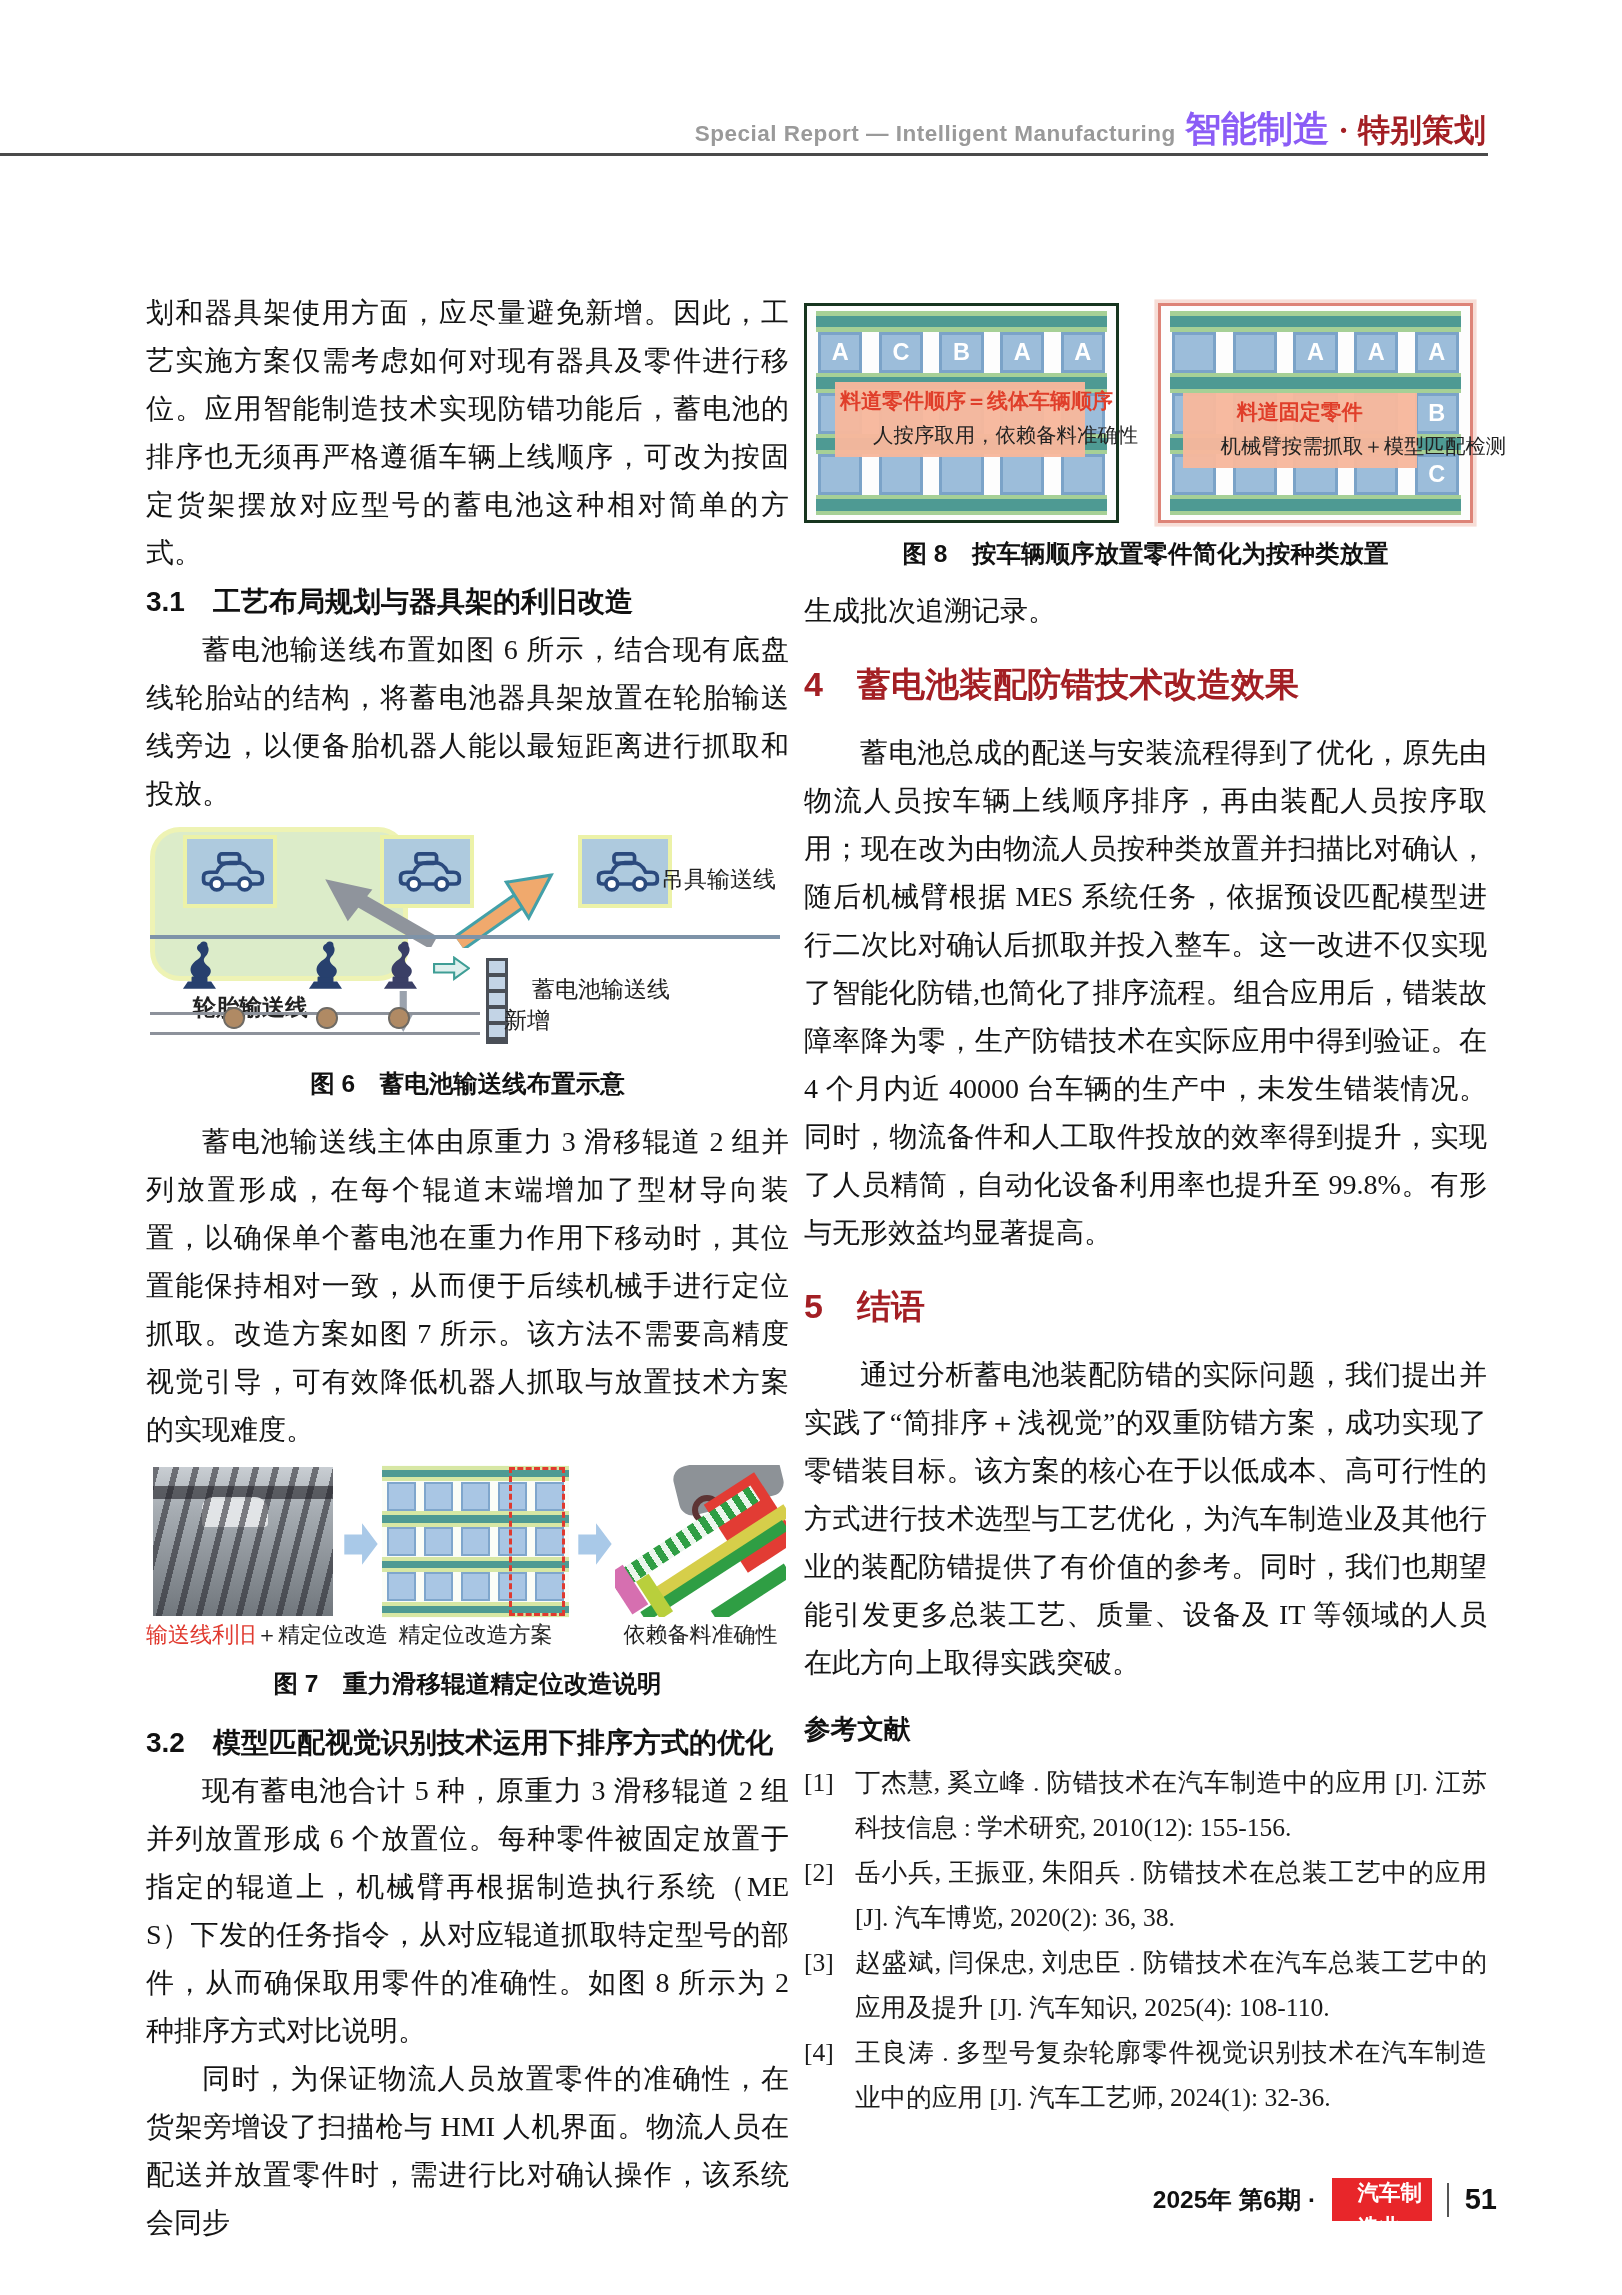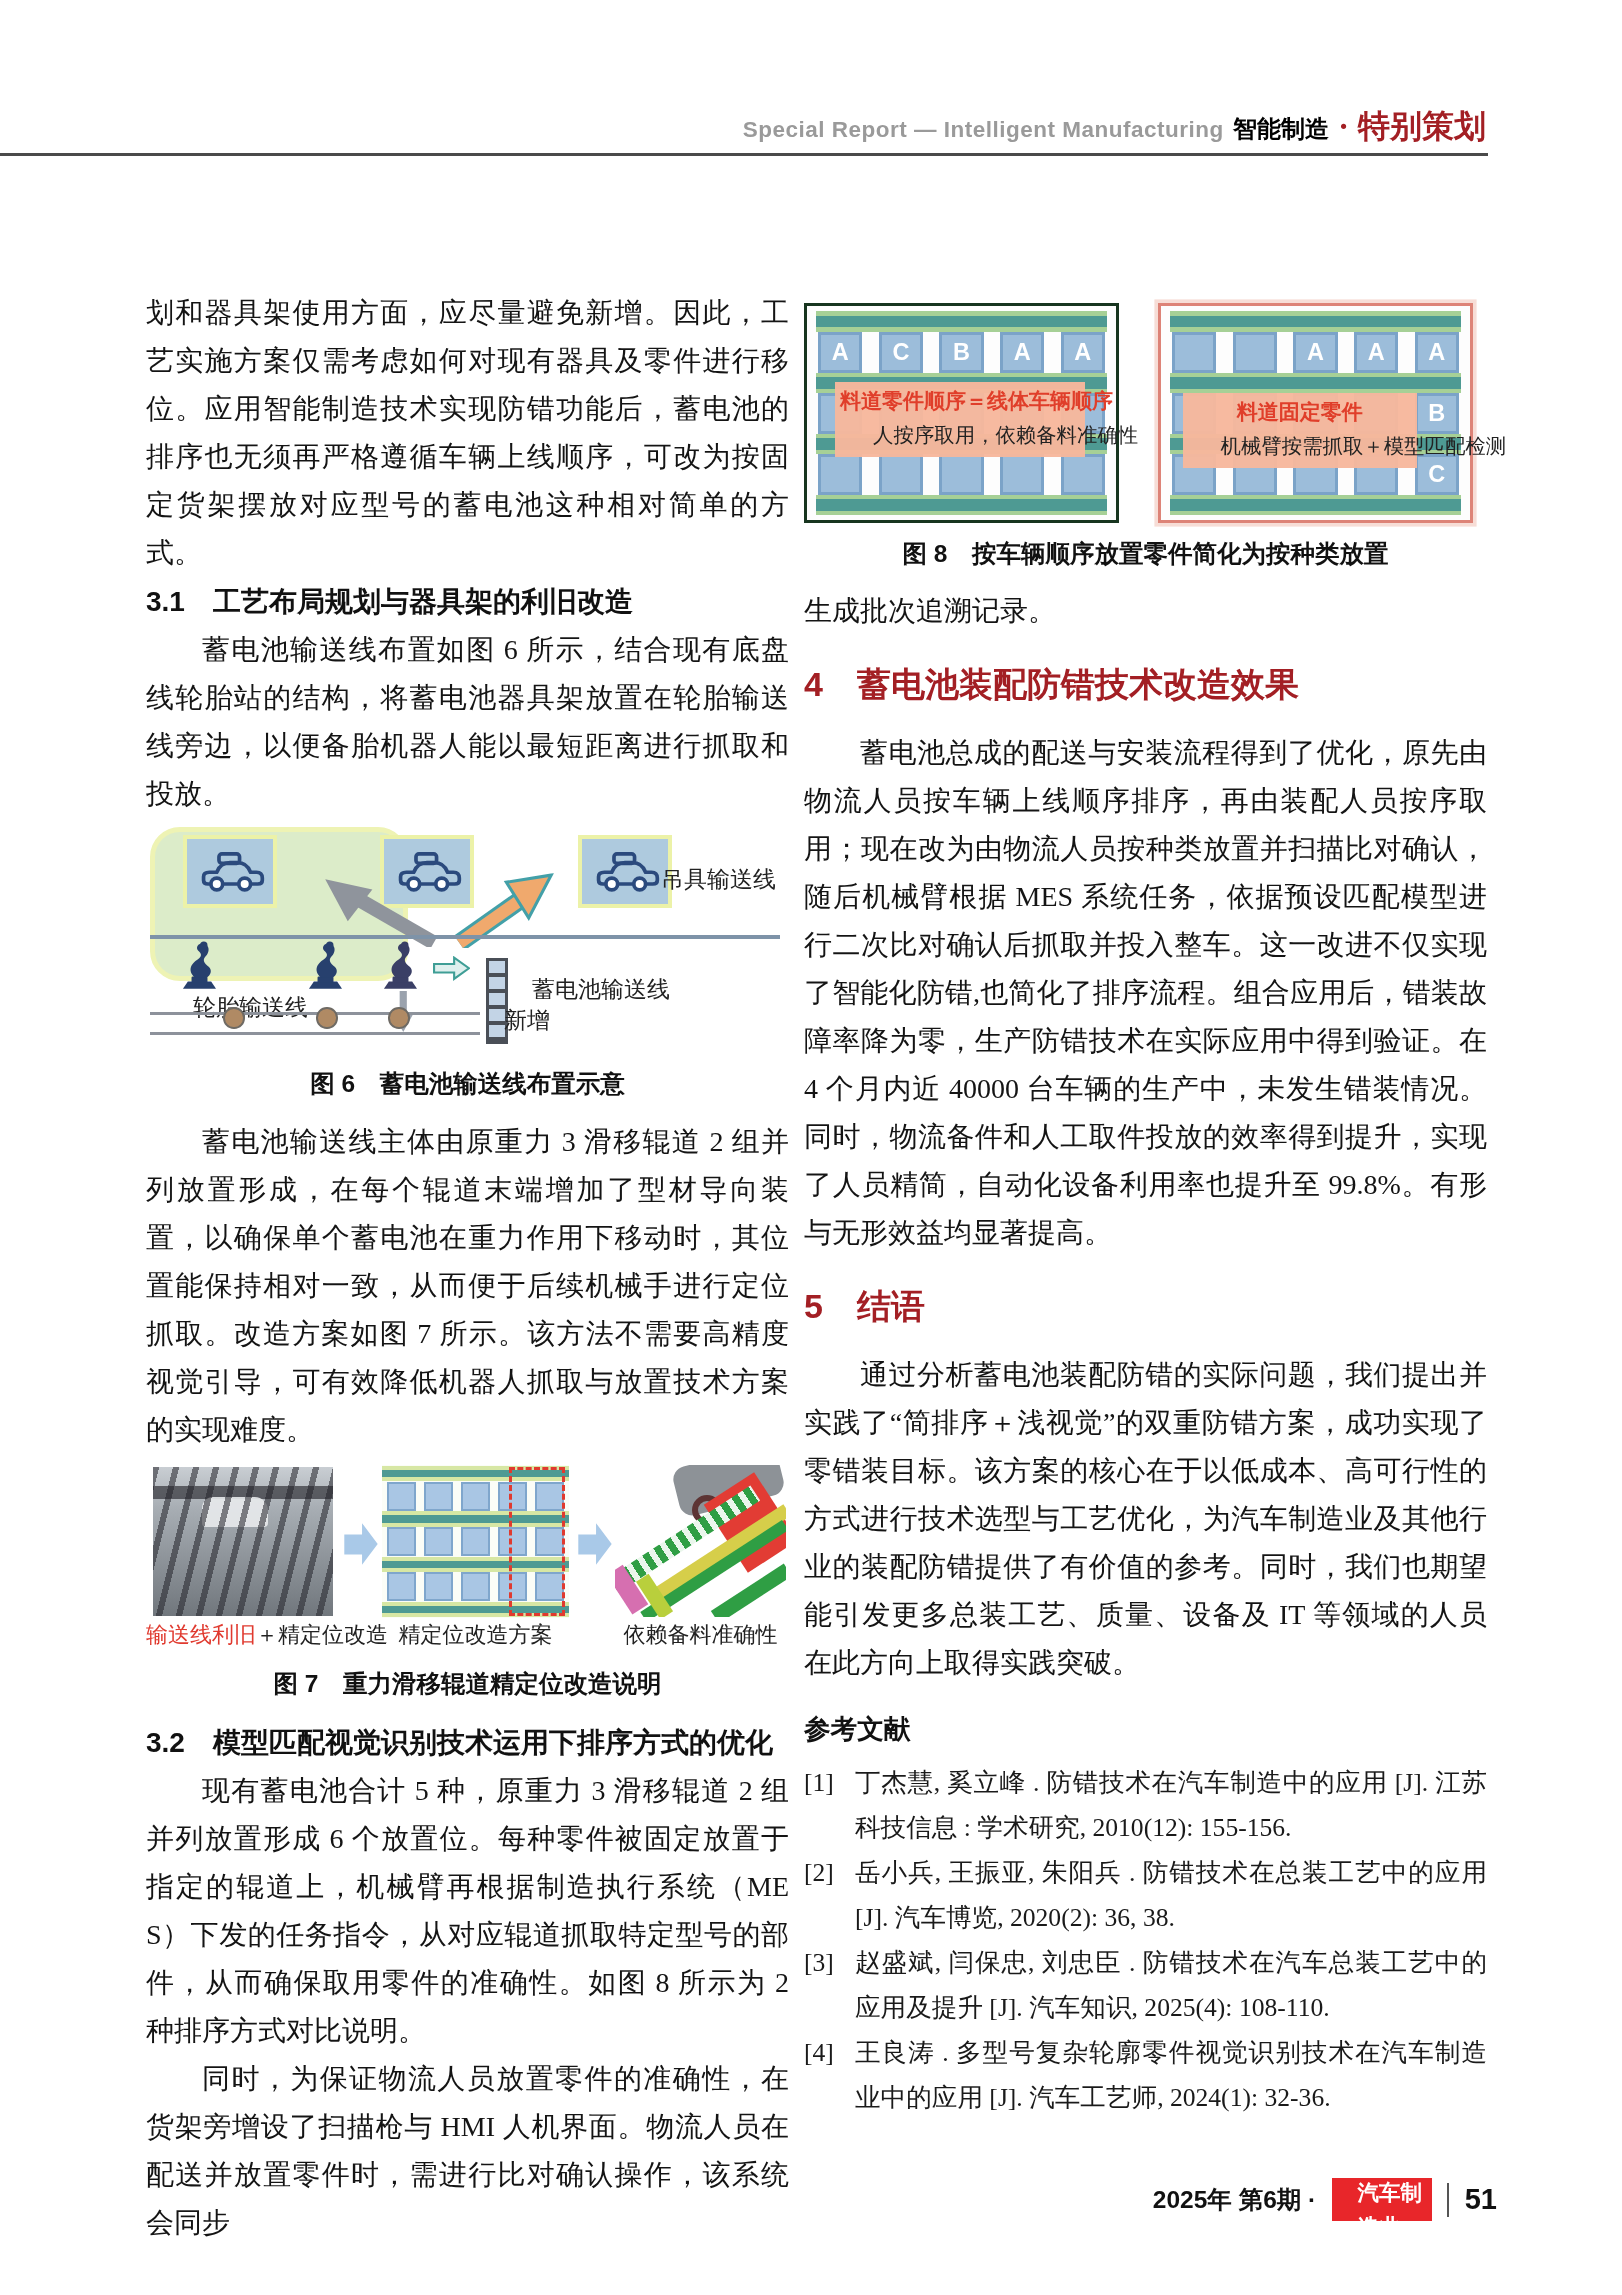--- a/index.html
+++ b/index.html
@@ -5,21 +5,21 @@
   * { margin:0; padding:0; box-sizing:border-box; }
   html,body { background:#ffffff; }
   .page {
     position:relative; width:1623px; height:2295px; background:#ffffff;
     font-family:"Liberation Serif","DejaVu Serif",serif; color:#111;
     overflow:hidden;
   }
   
   .hdr { position:absolute; top:105px; right:137px; display:flex; align-items:baseline; gap:9.2px; white-space:nowrap; }
   .hdr-en { font-family:"Liberation Sans","DejaVu Sans",sans-serif; font-size:22.5px; color:#9a9a9a; font-weight:bold; letter-spacing:0.5px; }
-  .hdr-cn-black { font-family:"Liberation Sans","DejaVu Sans",sans-serif; font-size:24px; color:#000000; font-weight:bold; }
+  .hdr-cn-black { font-family:"Liberation Sans","DejaVu Sans",sans-serif; font-size:36px; color:#8b5cf6; font-weight:bold; }
   .hdr-dot { font-size:32px; color:#a31f24; font-weight:bold; }
   .hdr-cn-red { font-family:Liberation Sans, sans-serif; font-size:32px; color:#a31f24; font-weight:bold; }
   .hdr-rule { position:absolute; top:153px; left:0; width:1488px; height:3.1px; background:#4a4a4a; }
 
   
   .col { position:absolute; top:289px; }
   .col-left  { left:146px;  width:643px; }
   .col-right { left:804px; width:683px; }
 
   .para { font-size:28px; line-height:48px; text-align:justify; text-indent:2em; word-break:break-all; color:#141414; }
@@ -201,21 +201,21 @@
 
       <div class="f6-ladder"></div>
 
       <div class="f6-label" style="left:358px; top:147px; width:194px; text-align:center;">蓄电池输送线</div>
       <div class="f6-label" style="left:358px; top:178px; width:194px; text-align:left;">新增</div>
 
       <svg class="f6-arrow" style="left:246px; top:163px; width:22.5px; height:43px;" viewBox="0 0 44 84">
         <path d="M15 2 h14 v44 h13 L22 82 L2 46 h13 z" fill="#9aa2ad"></path>
       </svg>
 
-      <div class="f6-label" style="left:47px; top:165px;">轮胎输送线</div>
+      <div class="f6-label" style="left:47px; top:165px;font-weight:bold;">轮胎输送线</div>
 
       <div class="f6-convline" style="top:185px;"></div>
       <div class="f6-convline" style="top:205px;"></div>
       <div class="f6-roller" style="left:77px;"></div>
       <div class="f6-roller" style="left:170px;"></div>
       <div class="f6-roller" style="left:242px;"></div>
     </div>
     <div class="fig-caption">图 6　蓄电池输送线布置示意</div>
 
     <p class="para">蓄电池输送线主体由原重力 3 滑移辊道 2 组并列放置形成，在每个辊道末端增加了型材导向装置，以确保单个蓄电池在重力作用下移动时，其位置能保持相对一致，从而便于后续机械手进行定位抓取。改造方案如图 7 所示。该方法不需要高精度视觉引导，可有效降低机器人抓取与放置技术方案的实现难度。</p>

